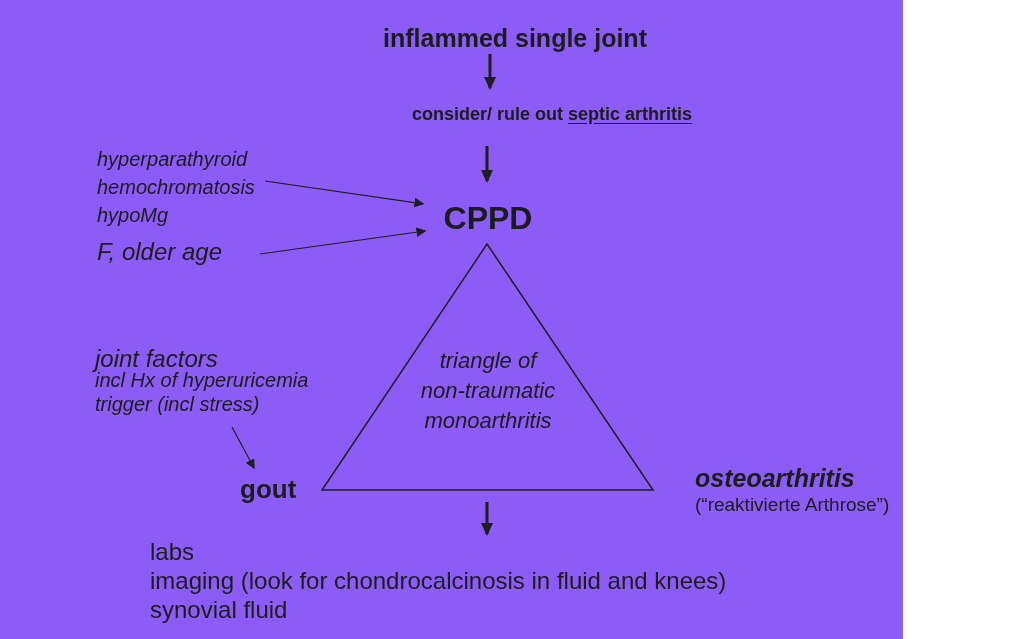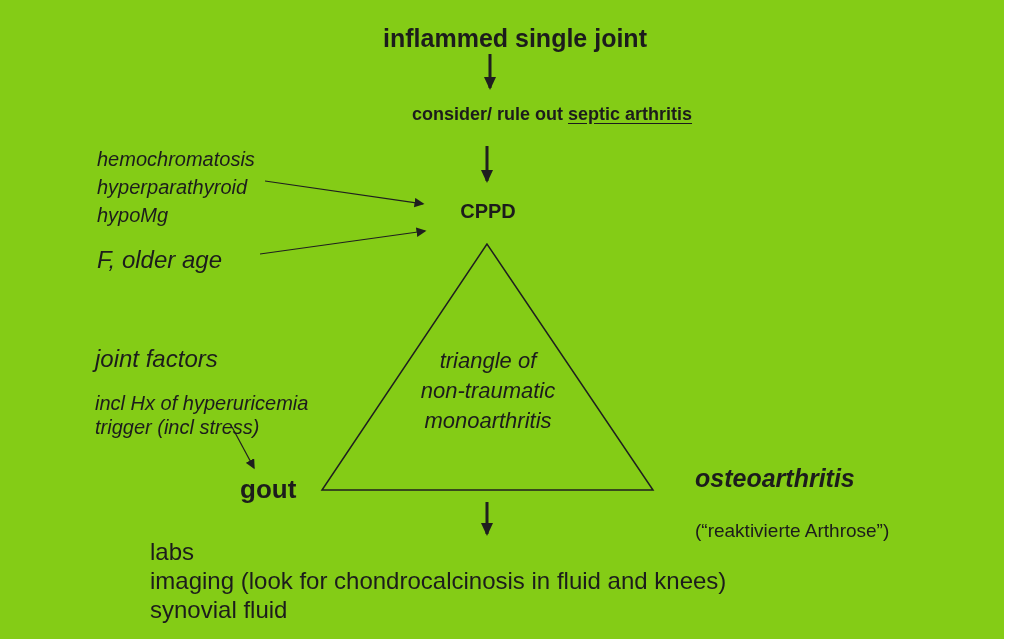--- a/index.html
+++ b/index.html
@@ -2,23 +2,23 @@
 <html><head>
 <meta charset="utf-8">
 <style>
   html, body {
     margin: 0;
     padding: 0;
     background: #ffffff;
   }
   .canvas {
     position: relative;
-    width: 1004px;
+    width: 903px;
     height: 639px;
-    background: #84cc16;
+    background: #8b5cf6;
     overflow: hidden;
     font-family: "Liberation Sans", sans-serif;
     color: #1c1c1c;
   }
   .overlay {
     position: absolute;
     left: 0;
     top: 0;
     width: 1024px;
     height: 639px;
@@ -29,34 +29,34 @@
     white-space: nowrap;
     color: #1c1c1c;
   }
   .centered { transform: translateX(-50%); }
   .w500 { font-weight: 600; }
   .italic { font-style: italic; }
   .underline { text-decoration: underline; text-underline-offset: 3px; }
 
   .title-line      { top: 24px;  left: 515px; font-size: 25px; }
   .consider-line   { top: 104px; left: 552px; font-size: 18px; }
-  .cppd-label      { top: 200px; left: 488px; font-size: 20px; }
+  .cppd-label      { top: 200px; left: 488px; font-size: 32px; }
 
   .causes-block    { top: 145px; left: 97px;  font-size: 20px; line-height: 28px; }
-  .demographics    { top: 238px; left: 97px;  font-size: 24px; margin-top: 8px; }
+  .demographics    { top: 238px; left: 97px;  font-size: 24px; }
 
   .risk-title      { top: 345px; left: 95px;  font-size: 24px; }
-  .risk-lines      { top: 391px; left: 95px;  font-size: 20px; line-height: 24px; }
+  .risk-lines      { top: 368px; left: 95px;  font-size: 20px; line-height: 24px; }
 
   .gout-label      { top: 474px; left: 240px; font-size: 26px; text-align: right; }
 
   .triangle-text   { top: 346px; left: 488px; font-size: 22px; line-height: 30px; text-align: center; }
 
   .oa-label        { top: 464px; left: 695px; font-size: 25px; font-style: italic; }
-  .oa-sub          { top: 520px; left: 695px; font-size: 19px; }
+  .oa-sub          { top: 494px; left: 695px; font-size: 19px; }
 
   .workup-block    { top: 537px; left: 150px; font-size: 24px; line-height: 29px; }
   .bold-term       { font-weight: 400; }
 
   svg line, svg polygon { stroke: #1f1f1f; }
 </style>
 </head>
 <body>
 
 <div class="canvas">
@@ -86,22 +86,22 @@
     <polygon points="487,244 322,490 653,490" fill="none" stroke-width="1.5"></polygon>
   </svg>
 
   <div class="txt title-line centered w500">inflammed single joint</div>
 
   <div class="txt consider-line centered w500"><span>consider/ rule out </span><span class="underline">septic arthritis</span></div>
 
   <div class="txt cppd-label centered w500">CPPD</div>
 
   <div class="txt causes-block italic">
+    <div>hyperparathyroid</div>
     <div>hemochromatosis</div>
-    <div>hyperparathyroid</div>
     <div>hypoMg</div>
   </div>
 
   <div class="txt demographics italic">F, older age</div>
 
   <div class="txt risk-title italic">joint factors</div>
 
   <div class="txt risk-lines italic">
     <div>incl Hx of hyperuricemia</div>
     <div>trigger (incl stress)</div>

